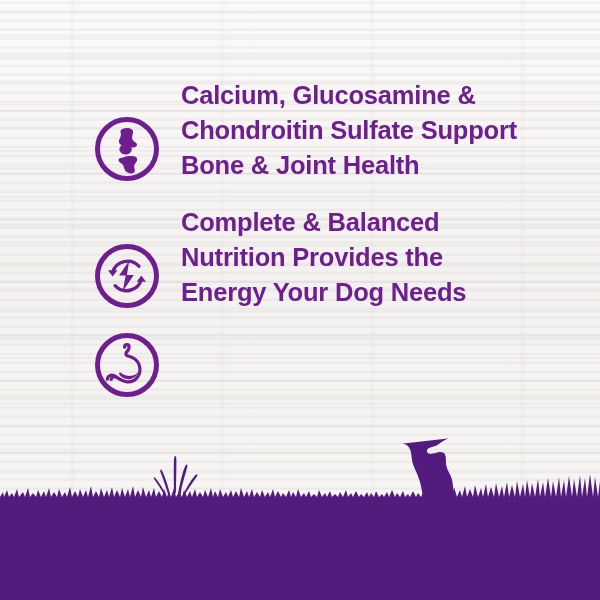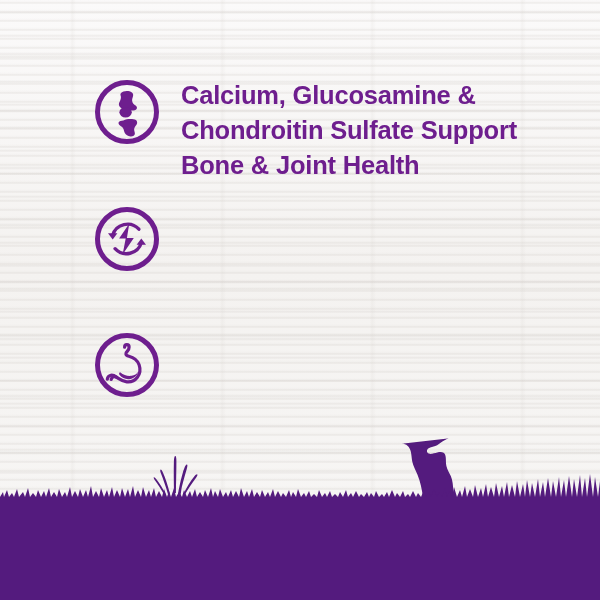--- a/index.html
+++ b/index.html
@@ -45,21 +45,21 @@
       repeating-linear-gradient(90deg,
         rgba(205,200,195,0.00) 0px,
         rgba(205,200,195,0.00) 70px,
         rgba(205,200,195,0.14) 72px,
         rgba(205,200,195,0.00) 76px,
         rgba(205,200,195,0.00) 150px);
   }
 
   
   .benefits{position:absolute;left:0;top:0;width:600px;}
-  .benefit{position:absolute;display:flex;align-items:flex-start;}
+  .benefit{position:absolute;display:flex;align-items:flex-end;}
   .benefit-icon{
     flex:0 0 auto;width:68px;height:68px;position:relative;
   }
   .benefit-icon svg{display:block;width:68px;height:68px;}
   .benefit-text{
     margin-left:20px;
     color:#6E1E8E;
     font-weight:bold;
     font-size:25.5px;
     line-height:35px;
@@ -107,20 +107,23 @@
 
           <path d="M48.4 37.4a15.5 15.5 0 0 1 -26.3 6.3" fill="none" stroke="#6E1E8E" stroke-width="3.4" stroke-linecap="round"></path>
 
           <path d="M15.0 28.2l4.7 6.3 4.7-6.3z" fill="#6E1E8E"></path>
 
           <path d="M53.0 39.7l-4.7-6.3-4.7 6.3z" fill="#6E1E8E"></path>
 
           <path d="M36.3 18.6l-10.2 15.0h6.6l-3.1 15.8 11.2-16.4h-6.9z" fill="#6E1E8E"></path>
         </svg>
       </div>
+      <div class="benefit-text">Complete &amp; Balanced
+Nutrition Provides the
+Energy Your Dog Needs</div>
     </div>
 
     <div class="benefit" id="b3">
       <div class="benefit-icon">
         <svg viewBox="0 0 68 68" xmlns="http://www.w3.org/2000/svg">
           <circle cx="34" cy="34" r="29.5" fill="none" stroke="#6E1E8E" stroke-width="5"></circle>
 
           <path d="M31.6 16.2c0-1.6 1.0-2.6 2.3-2.6 1.3 0 2.2 1.0 2.2 2.4 0 2.0-0.6 3.0-1.6 4.0-1.0 1.0-1.8 1.8-1.6 3.0 0.2 1.2 1.4 1.8 3.0 2.2 4.8 1.2 8.6 4.0 10.2 8.6 1.5 4.4 0.9 9.0-1.7 12.4-2.6 3.4-6.6 5.0-10.6 4.6-3.2-0.3-5.6-1.6-8.0-3.2-1.8-1.2-3.3-2.2-5.0-1.9-1.4 0.3-2.3 1.4-2.6 2.8" fill="none" stroke="#6E1E8E" stroke-width="3.2" stroke-linecap="round" stroke-linejoin="round"></path>
 
           <path d="M23.8 46.3c-2.0-1.4-3.9-2.4-5.9-2.0-2.0 0.4-3.3 1.9-3.6 3.9" fill="none" stroke="#6E1E8E" stroke-width="3.2" stroke-linecap="round"></path>

